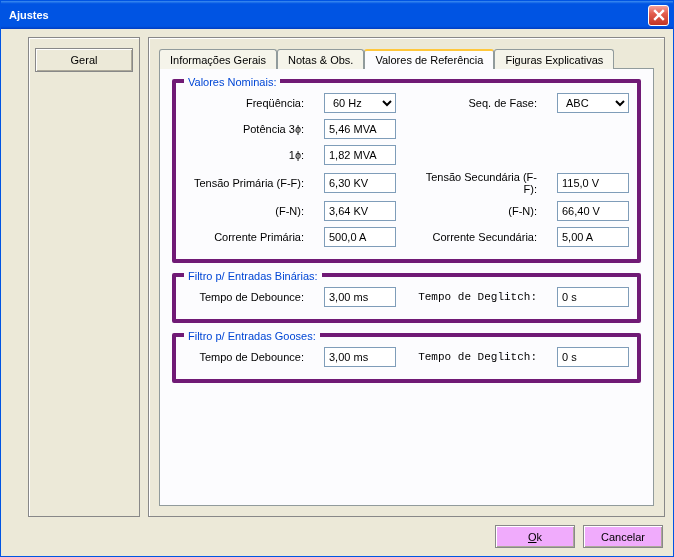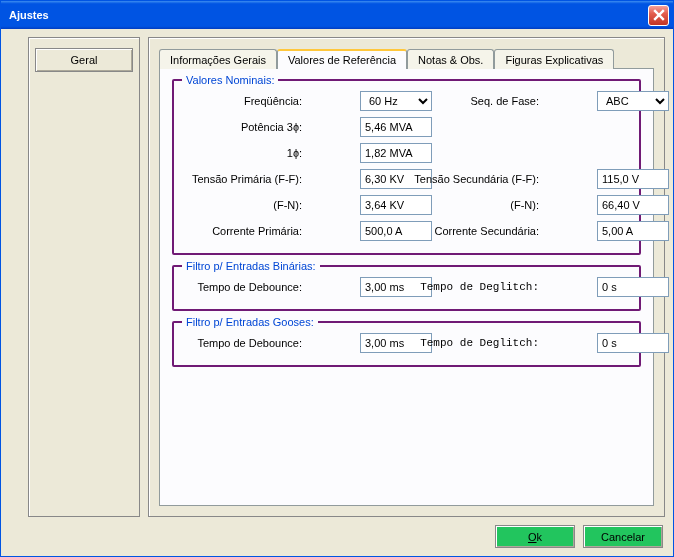--- a/index.html
+++ b/index.html
@@ -11,33 +11,33 @@
 .close-btn svg { width: 12px; height: 12px; }
 .body-area { flex: 1; padding: 8px; display: flex; flex-direction: column; gap: 8px; }
 .main-row { flex: 1; display: flex; gap: 8px; padding-left: 19px; }
 .left-panel { width: 112px; border: 1px solid #888; background: #ece9d8; padding: 10px 6px; box-shadow: inset 1px 1px 0 #fff; }
 .nav-btn { width: 100%; height: 24px; background: #ece9d8; border: 1px solid #888; box-shadow: inset 1px 1px 0 #fff, inset -1px -1px 0 #aca899; cursor: pointer; }
 .right-panel { flex: 1; border: 1px solid #888; background: #ece9d8; box-shadow: inset 1px 1px 0 #fff; padding: 10px; display: flex; flex-direction: column; }
 .tabs { display: flex; align-items: flex-end; position: relative; z-index: 2; }
 .tab { padding: 4px 10px 3px; border: 1px solid #919b9c; border-bottom: none; background: #f5f4ea; margin-right: 0px; border-radius: 3px 3px 0 0; cursor: pointer; position: relative; top: 1px; }
 .tab.active { background: #fcfcfe; border-top: 2px solid #ffc73c; padding-top: 3px; z-index: 3; }
 .tab-content { flex: 1; border: 1px solid #919b9c; background: #fcfcfe; padding: 10px 12px; }
-.group { border: 2px solid #701a75; border-radius: 2px; padding: 10px 8px 12px; margin-bottom: 10px; position: relative; }
+.group { border: 4px solid #701a75; border-radius: 2px; padding: 10px 8px 12px; margin-bottom: 10px; position: relative; }
 .group-title { position: absolute; top: -7px; left: 8px; background: #fcfcfe; padding: 0 4px; color: #0046d5; }
 .row { display: flex; align-items: center; margin-bottom: 6px; gap: 20px; }
 .row:last-child { margin-bottom: 0; }
 .lbl-l { width: 120px; text-align: right; }
 .fld-l { width: 72px; }
 .lbl-r { flex: 1; text-align: right; }
 .fld-r { width: 72px; }
-input.txt, select.sel { height: 20px; border: 1px solid #7f9db9; background: #fff; padding: 0 4px; font-size: 11px; margin-left: 38px; }
+input.txt, select.sel { height: 20px; border: 1px solid #7f9db9; background: #fff; padding: 0 4px; font-size: 11px; }
 input.txt { width: 100%; }
 select.sel { width: 100%; }
 .footer { display: flex; justify-content: flex-end; gap: 8px; padding-right: 2px; }
-.btn { width: 80px; height: 23px; background: #22c55e; border: 1px solid #888; box-shadow: inset 1px 1px 0 #fff, inset -1px -1px 0 #aca899; cursor: pointer; }
+.btn { width: 80px; height: 23px; background: #f0abfc; border: 1px solid #888; box-shadow: inset 1px 1px 0 #fff, inset -1px -1px 0 #aca899; cursor: pointer; }
 .btn u { text-decoration: underline; }
 .lbl-b { width: 120px; text-align: right; }
 .fld-b { width: 72px; }
 .lbl-b2 { flex: 1; text-align: right; font-family: Liberation Mono, monospace; }
 .fld-b2 { width: 72px; }
 </style>
 </head>
 <body>
 
 <div class="window">
@@ -50,22 +50,22 @@
     </div>
   </div>
   <div class="body-area">
     <div class="main-row">
       <div class="left-panel">
         <button class="nav-btn">Geral</button>
       </div>
       <div class="right-panel">
         <div class="tabs">
           <div class="tab">Informações Gerais</div>
+          <div class="tab">Notas &amp; Obs.</div>
           <div class="tab active">Valores de Referência</div>
-          <div class="tab">Notas &amp; Obs.</div>
           <div class="tab">Figuras Explicativas</div>
         </div>
         <div class="tab-content">
 
           <div class="group">
             <span class="group-title">Valores Nominais:</span>
 
             <div class="row">
               <span class="lbl-l">Freqüência:</span>
               <div class="fld-l"><select class="sel"><option>60 Hz</option></select></div>

